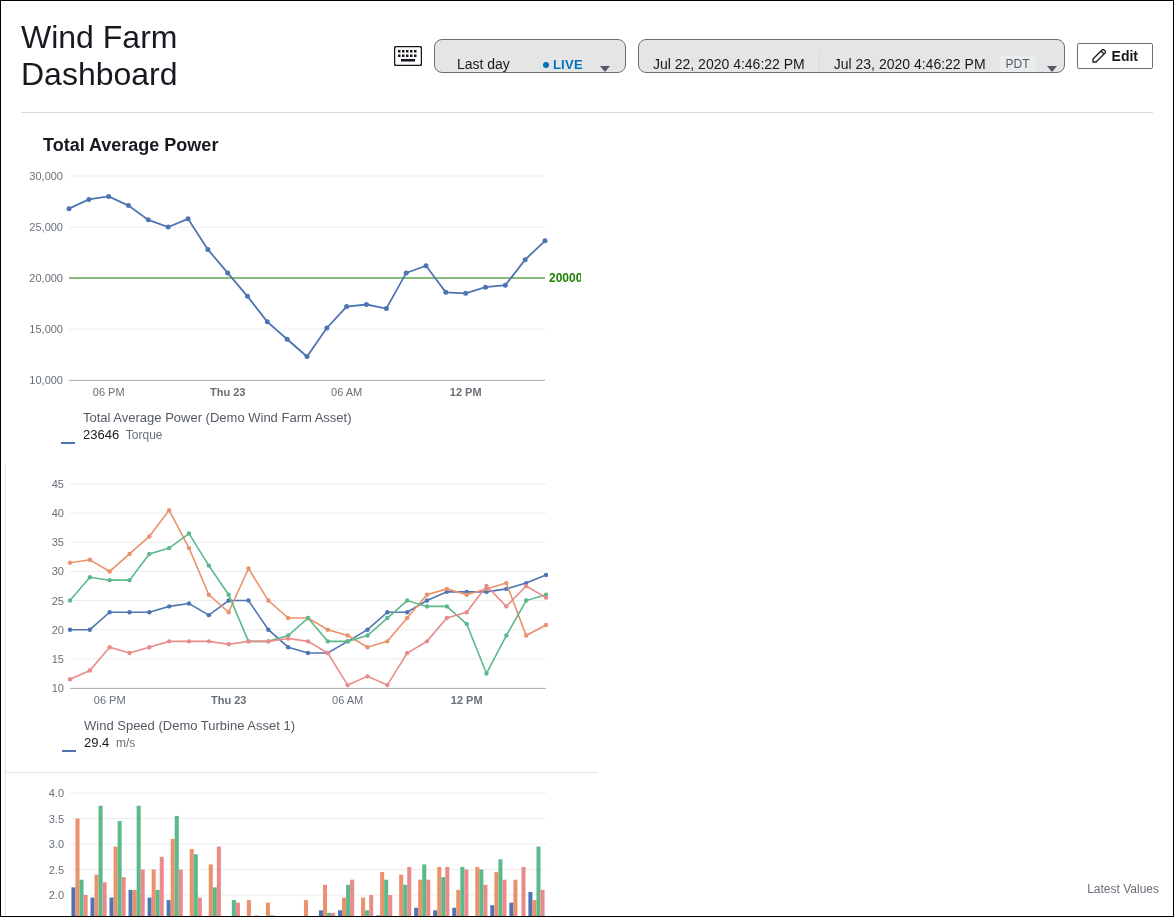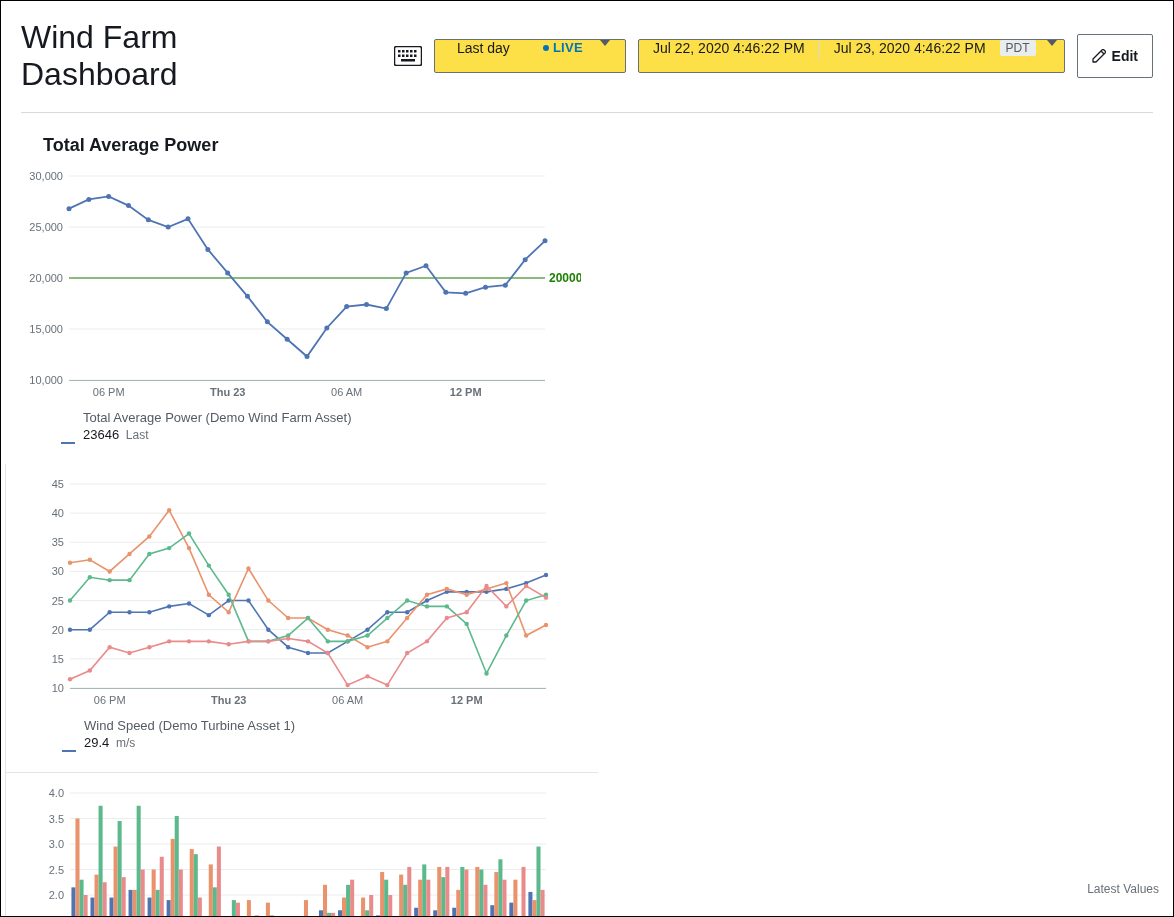--- a/index.html
+++ b/index.html
@@ -2,30 +2,30 @@
 <html><head>
 <meta charset="utf-8">
 <style>
   html,body{margin:0;padding:0;font-family:"Amazon Ember","Helvetica Neue",Arial,sans-serif;color:#16191f;background:#fff}
   *{box-sizing:border-box}
   .frame{width:1174px;height:917px;border:1px solid #000;position:relative;overflow:hidden}
   .hdr{display:flex;align-items:center;padding:18px 20px 18px 20px;border-bottom:1px solid transparent}
   .title{font-size:32px;font-weight:400;flex:0 0 300px}
   .hdr-ctrls{display:flex;align-items:center;gap:12px;margin-left:auto}
   .kbd-icon svg{display:block}
-  .picker{display:flex;align-items:flex-start;border:1px solid #687078;border-radius:2px;height:34px;background:#fde047}
+  .picker{display:flex;align-items:flex-end;border:1px solid #687078;border-radius:8px;height:34px;background:#e5e5e5}
   .picker.small{padding:0 8px;gap:10px}
   .picker .seg{padding:0 14px;font-size:14px;color:#16191f}
   .picker .sep{width:1px;height:20px;background:#d5dbdb}
   .picker .live{font-size:13px;font-weight:700;color:#0073bb;letter-spacing:.3px;display:flex;align-items:center;gap:4px}
   .picker .live::before{content:"";width:6px;height:6px;border-radius:50%;background:#0073bb}
   .picker .caret{width:24px;text-align:center;color:#545b64;font-size:11px}
   .caret svg{display:block;margin:auto}
   .tz{background:#eaeded;color:#545b64;font-size:12px;padding:1px 6px;border-radius:2px;margin-right:4px}
-  .btn{display:flex;align-items:center;gap:6px;border:1px solid #687078;border-radius:2px;height:44px;padding:0 14px;font-size:14px;font-weight:700;color:#16191f;background:#fff;cursor:pointer}
+  .btn{display:flex;align-items:center;gap:6px;border:1px solid #687078;border-radius:2px;height:26px;padding:0 14px;font-size:14px;font-weight:700;color:#16191f;background:#fff;cursor:pointer}
   .rule{height:1px;background:#d5dbdb;margin:0 20px}
   .grid{display:flex;flex-wrap:wrap;padding:4px 4px}
   .col{flex:0 0 50%;padding:14px 16px}
   .col+.col{border-left:1px solid #e4e4e4}
   .row2{border-top:1px solid #e4e4e4}
   .panel-title{font-size:18px;font-weight:700;margin:4px 0 14px 22px}
   svg{display:block}
   .legend{margin:10px 0 0 40px;font-size:13px}
   .legend .item{display:flex;align-items:flex-end;gap:8px;margin:6px 0}
   .legend .swatch{width:14px;height:2px;margin-top:8px;flex:none}
@@ -146,21 +146,21 @@
           <text x="325.6666666666667" y="226" class="tick-label" text-anchor="middle">06 AM</text>
           <text x="444.6666666666667" y="226" class="tick-label bold" text-anchor="middle">12 PM</text>
           <line x1="48" y1="210.5" x2="524" y2="210.5" class="axis"></line>
         </svg>
     <div class="legend">
       <div class="item">
         <span class="swatch" style="background:#4f74b2"></span>
         <span class="txt">
           <span class="name">Total Average Power (Demo Wind Farm Asset)</span><br>
           <span class="val">23646</span>
-          <span class="unit">Last</span>
+          <span class="unit">Torque</span>
         </span>
       </div>
     </div>
   </div>
 
   <div class="col">
     <svg id="chart-windspeed" width="560" height="230">
           <line x1="48" y1="210" x2="524" y2="210" class="grid-line"></line>
           <text x="42" y="214" class="tick-label" text-anchor="end">10</text>
           <line x1="48" y1="180.85714285714286" x2="524" y2="180.85714285714286" class="grid-line"></line>

